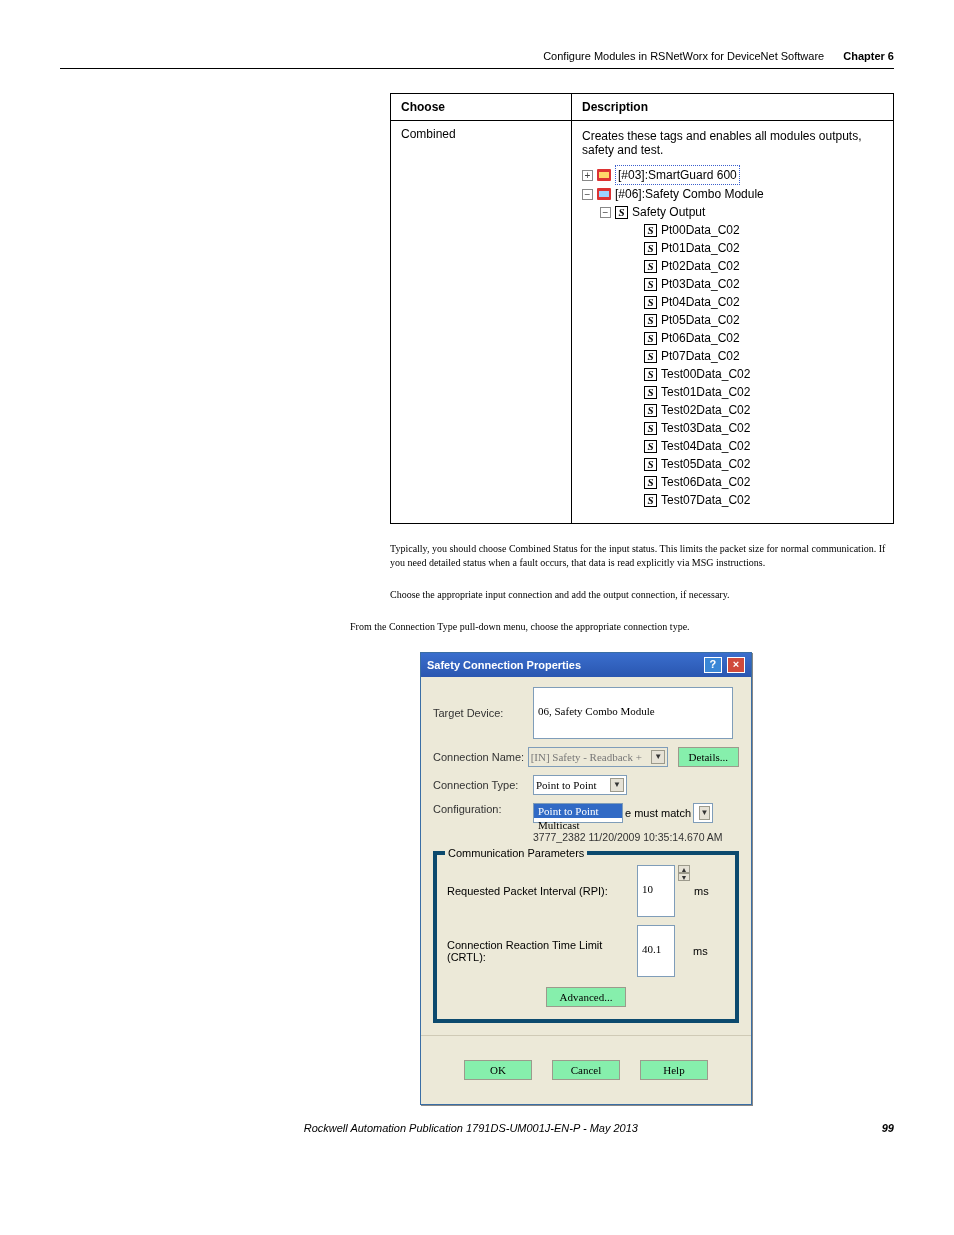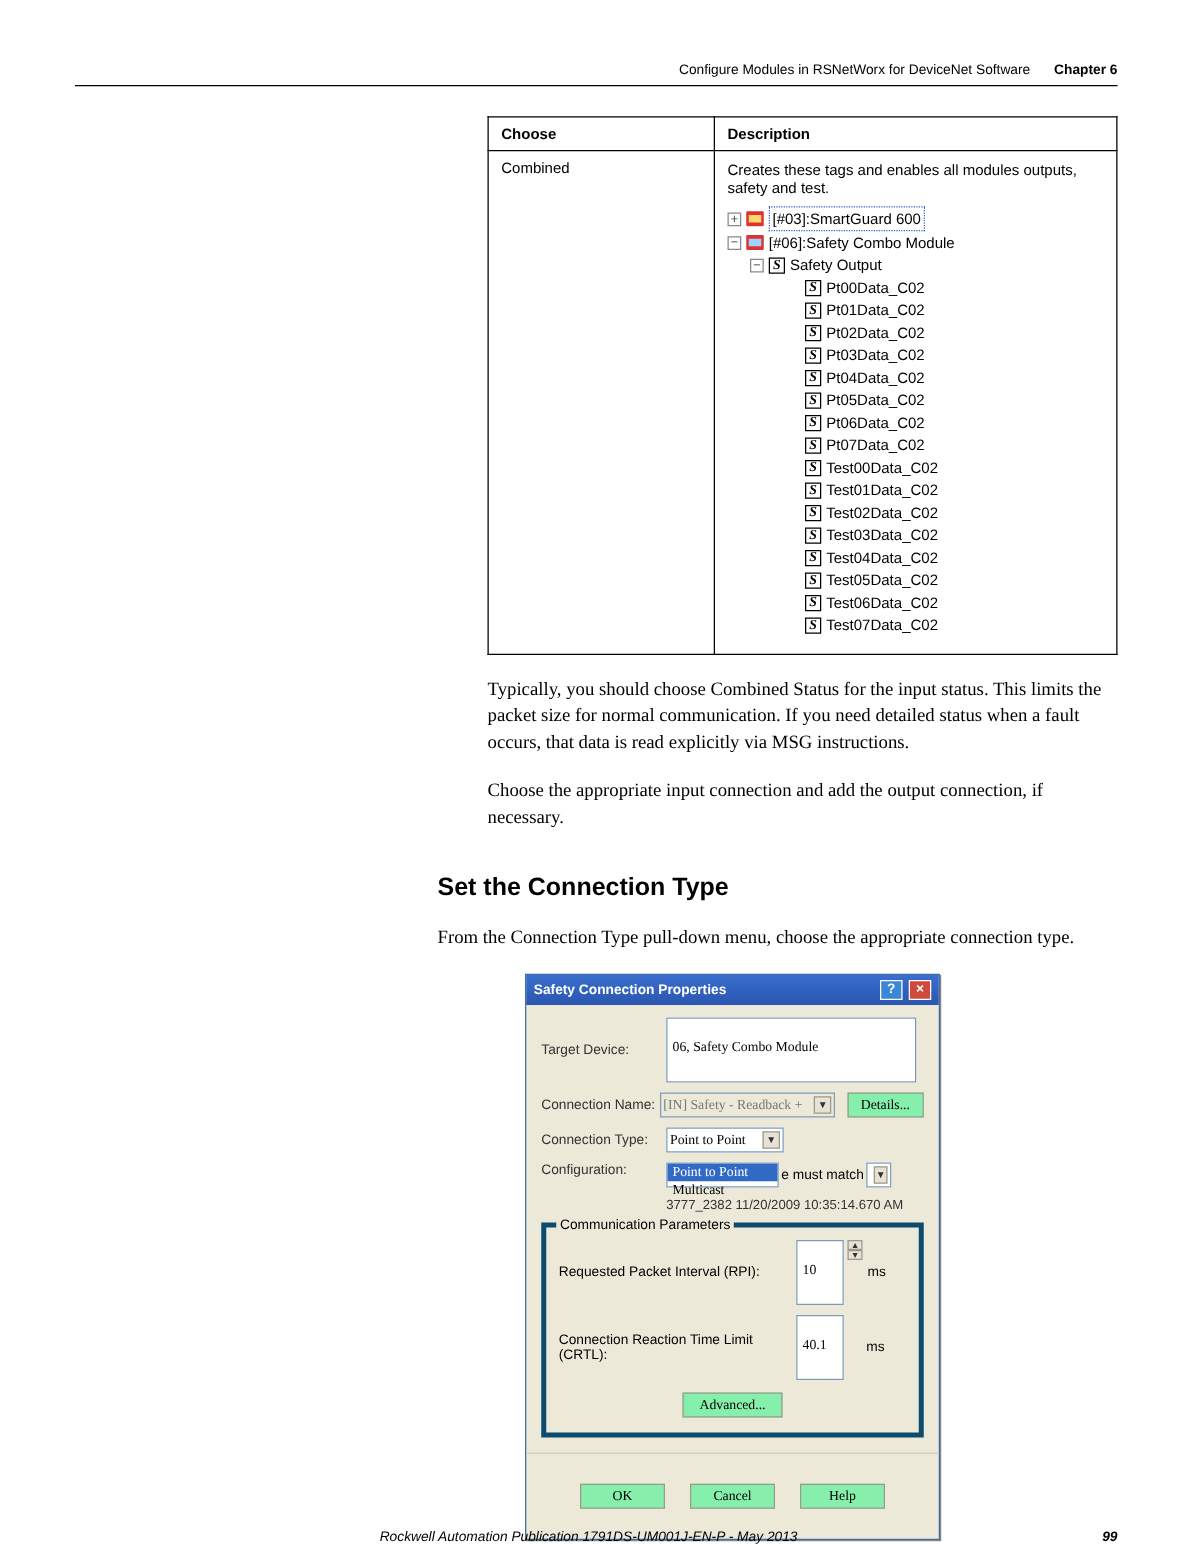--- a/index.html
+++ b/index.html
@@ -74,21 +74,21 @@
     display:inline-block; width:13px; height:13px;
     border:1px solid #000; box-sizing:border-box;
     font-family: Georgia, serif; font-style: italic; font-weight:bold;
     font-size:11px; line-height:11px; text-align:center;
   }
   .dotted { border:1px dotted #3a5fcd; padding:0 2px; }
   .ind1 { margin-left: 18px; }
   .ind3 { margin-left: 62px; }
 
   
-  .para { font-size: 15px; line-height: 1.4; margin: 18px 0; }
+  .para { font-size: 10px; line-height: 1.4; margin: 18px 0; }
   h2.section {
     font-family: Arial, Helvetica, sans-serif;
     font-weight: bold;
     font-size: 20px;
     margin: 34px 0 14px -40px;
   }
 
   
   .dialog {
     width: 330px;
@@ -268,21 +268,20 @@
                 </div>
           </div>
         </td>
       </tr>
     </tbody>
       </table>
 
     <p class="para">Typically, you should choose Combined Status for the input status. This limits the packet size for normal communication. If you need detailed status when a fault occurs, that data is read explicitly via MSG instructions.</p>
     <p class="para">Choose the appropriate input connection and add the output connection, if necessary.</p>
 
-    <h2 class="section">Set the Connection Type</h2>
     <p class="para" style="margin-left:-40px">From the Connection Type pull-down menu, choose the appropriate connection type.</p>
 
     <div class="dialog">
       <div class="dlg-title">
         <span>Safety Connection Properties</span>
         <span class="icons">
           <span class="help-icon">?</span>
           <span class="close-icon">×</span>
         </span>
       </div>

